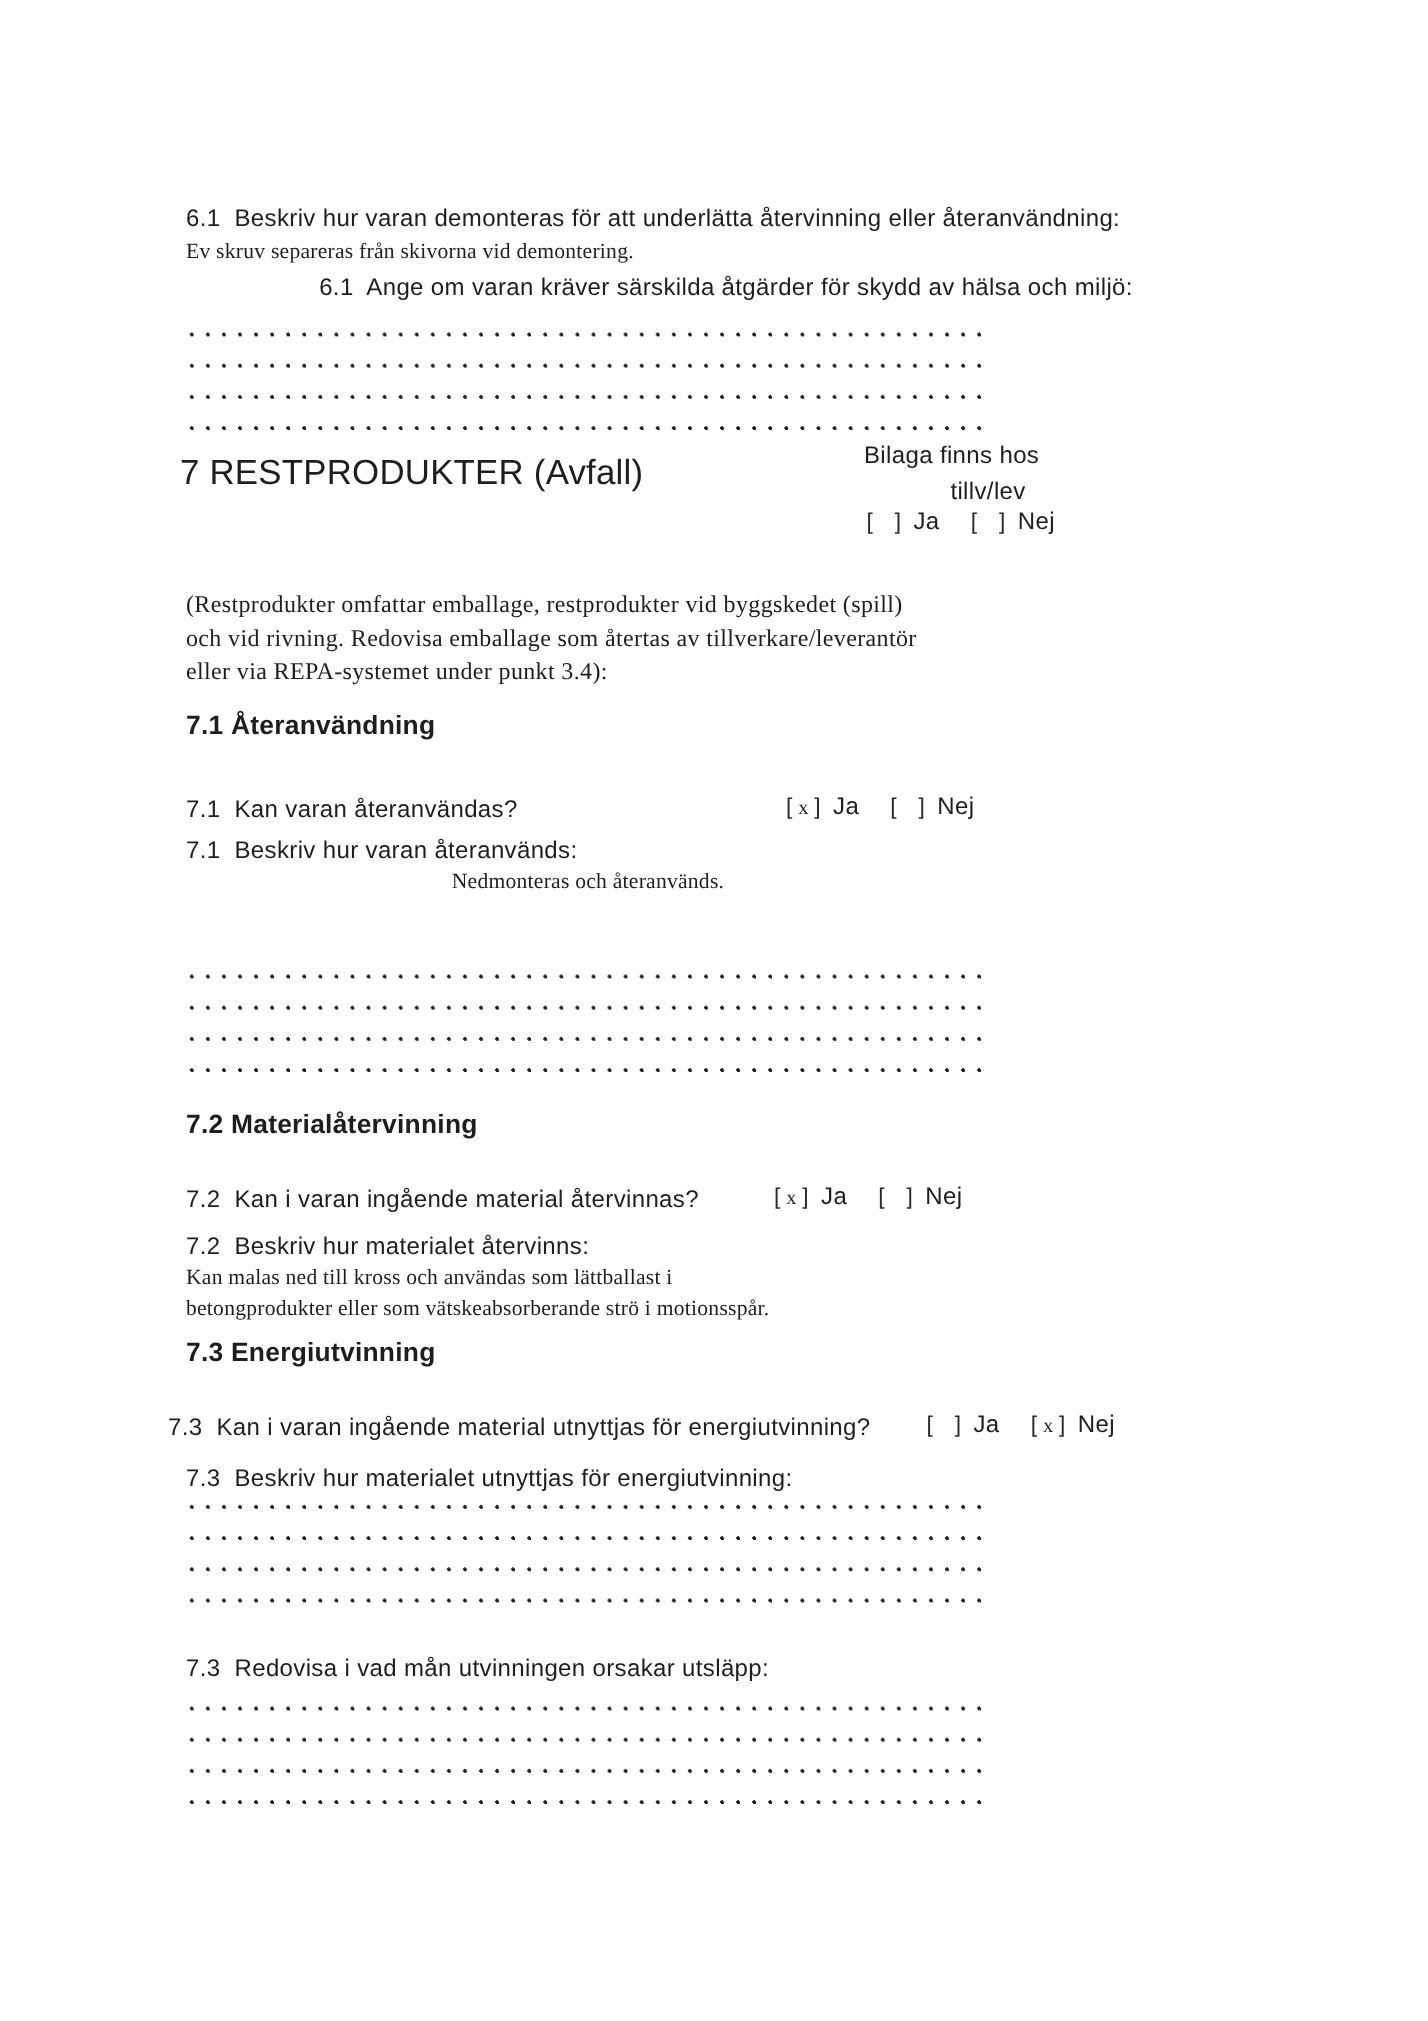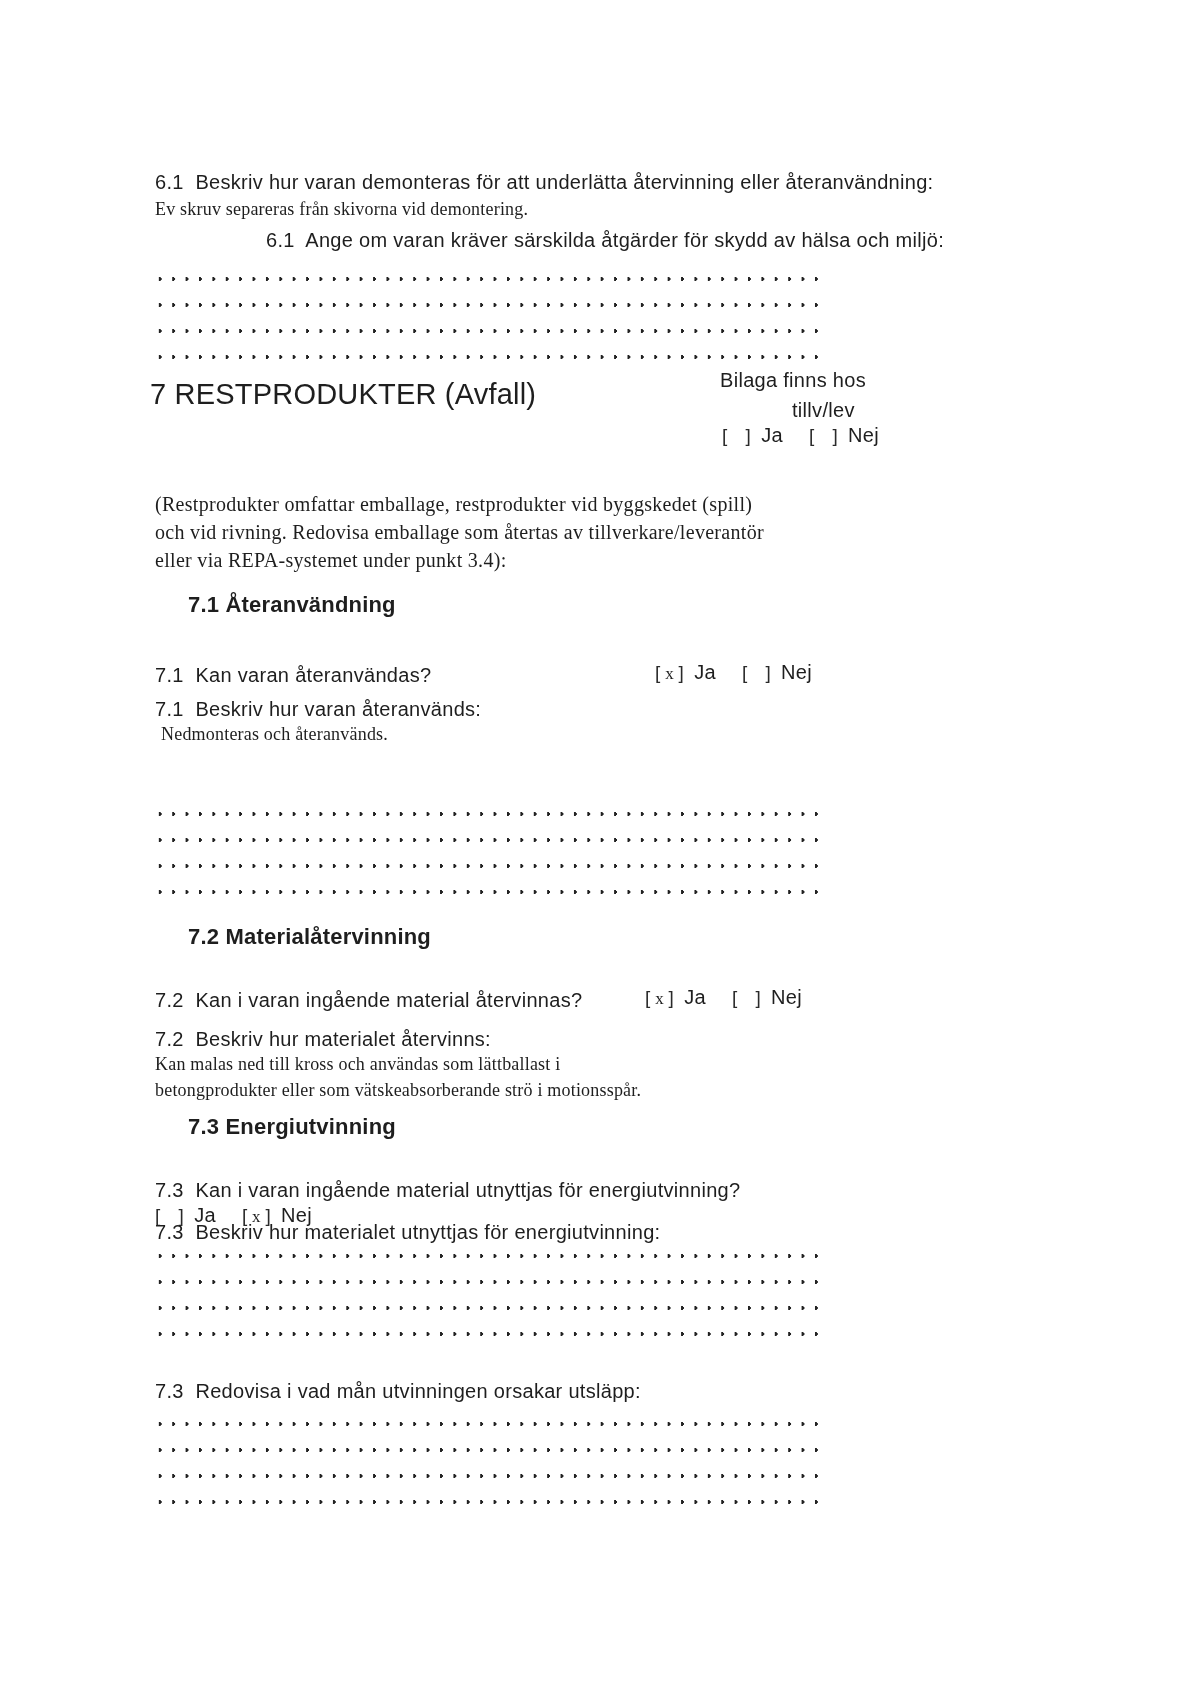--- a/index.html
+++ b/index.html
@@ -29,21 +29,20 @@
     font-size: 29px;
     font-weight: 400;
     letter-spacing: 0.2px;
     line-height: 32px;
   }
   .h-sub {
     font-size: 22px;
     font-weight: 700;
     letter-spacing: 0.2px;
     line-height: 26px;
-    margin-left: 33px;
   }
   .row { position: absolute; display: flex; align-items: flex-start; }
   .row .qcell { display: inline-block; white-space: pre-wrap; }
   .yn { display: inline-flex; align-items: baseline; font-size: 20px; letter-spacing: 0.3px; white-space: pre; }
   .cbx { display: inline-flex; align-items: baseline; }
   .br { font-size: 19px; color: #2a2a2a; }
   .mk {
     display: inline-block;
     width: 18px;
     text-align: center;
@@ -99,21 +98,21 @@
 
   <div class="row" style="left:155px; top:661px;">
     <span class="qcell q" style="width:500px;">7.1  Kan varan återanvändas?</span>
     <span class="yn">
       <span class="cbx"><span class="br">[</span><span class="mk">x</span><span class="br">]</span></span><span class="ynlbl">Ja</span><span class="gap"></span><span class="cbx"><span class="br">[</span><span class="mk"></span><span class="br">]</span></span><span class="ynlbl">Nej</span>
     </span>
   </div>
 
   <div class="abs q" style="left:155px; top:695px; width:700px;">7.1  Beskriv hur varan återanvänds:</div>
 
-  <div class="abs answer" style="left:161px; top:721px; width:700px;">Nedmonteras och återanvänds.</div>
+  <div class="abs answer" style="left:140px; top:721px; width:700px;text-align:center;">Nedmonteras och återanvänds.</div>
 
 
   <div class="dotlines" style="left:155px; top:795px;">
       <div class="dotrow"></div>
       <div class="dotrow"></div>
       <div class="dotrow"></div>
       <div class="dotrow"></div>
     </div>
 
   <div class="abs h-sub" style="left:155px; top:924px; width:500px;">7.2 Materialåtervinning</div>
@@ -125,21 +124,21 @@
     </span>
   </div>
 
   <div class="abs q" style="left:155px; top:1025px; width:700px;">7.2  Beskriv hur materialet återvinns:</div>
 
   <div class="abs answer" style="left:155px; top:1051px; width:700px;">Kan malas ned till kross och användas som lättballast i
 betongprodukter eller som vätskeabsorberande strö i motionsspår.</div>
 
   <div class="abs h-sub" style="left:155px; top:1114px; width:500px;">7.3 Energiutvinning</div>
 
-  <div class="row" style="left:155px; top:1176px;flex-direction:column;">
+  <div class="row" style="left:140px; top:1176px;">
     <span class="qcell q" style="width:632px;">7.3  Kan i varan ingående material utnyttjas för energiutvinning?</span>
     <span class="yn">
       <span class="cbx"><span class="br">[</span><span class="mk"></span><span class="br">]</span></span><span class="ynlbl">Ja</span><span class="gap"></span><span class="cbx"><span class="br">[</span><span class="mk">x</span><span class="br">]</span></span><span class="ynlbl">Nej</span>
     </span>
   </div>
 
   <div class="abs q" style="left:155px; top:1218px; width:700px;">7.3  Beskriv hur materialet utnyttjas för energiutvinning:</div>
 
   <div class="dotlines" style="left:155px; top:1237px;">
       <div class="dotrow"></div>

